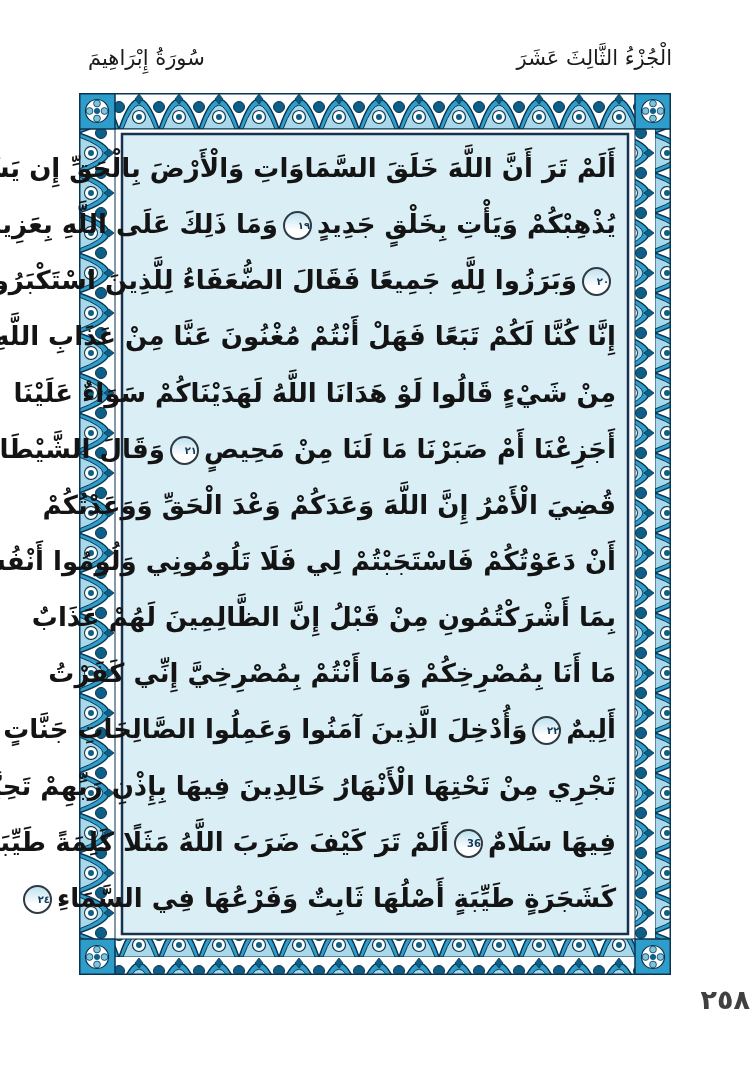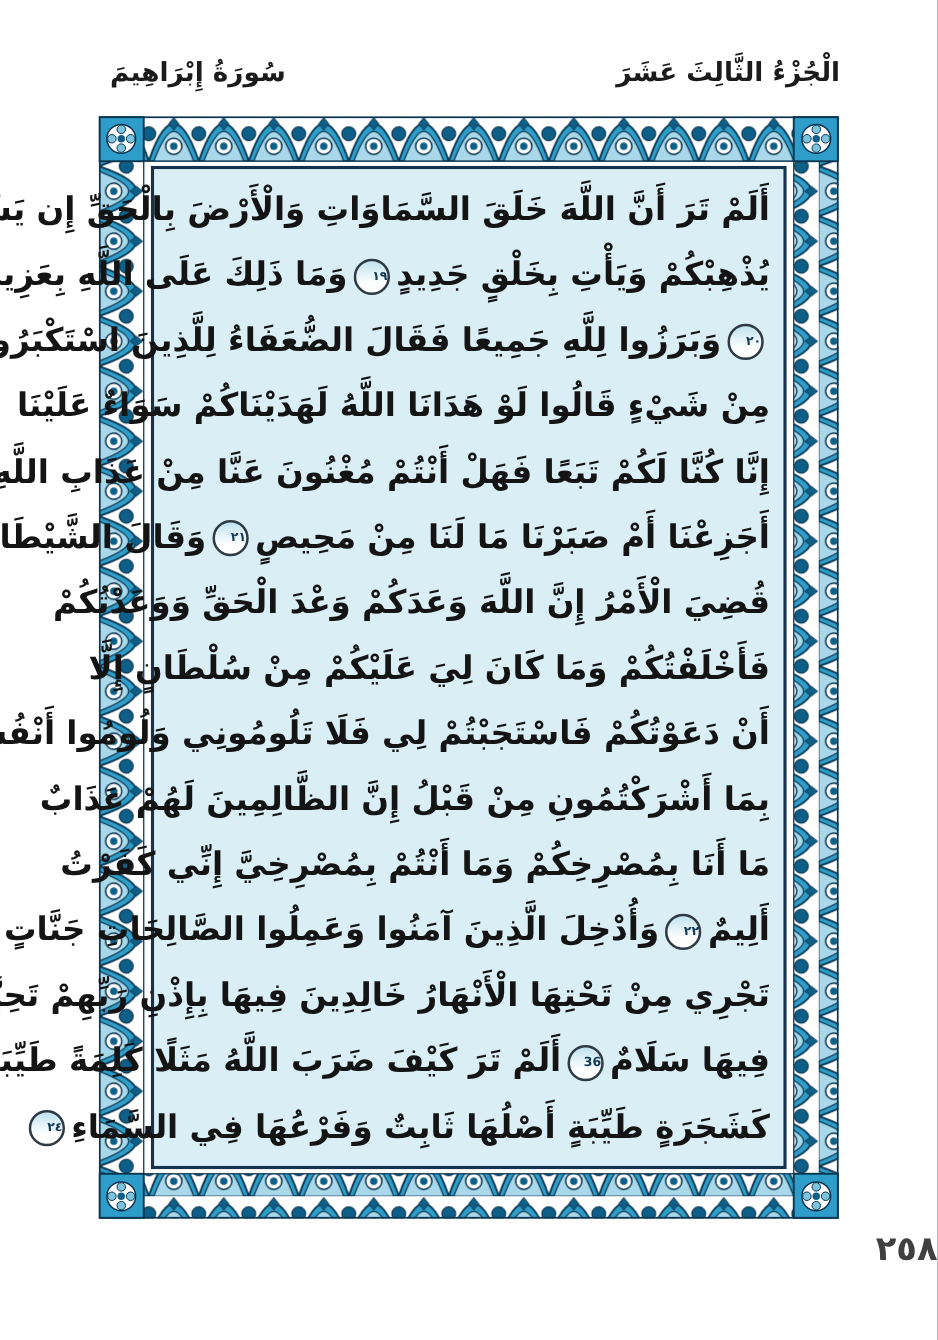--- a/index.html
+++ b/index.html
@@ -7,21 +7,21 @@
     position:relative;
     width:750px;height:1072px;
     background:#ffffff;
     font-family:"DejaVu Sans", sans-serif;
     overflow:hidden;
     margin:0 auto;
   }
   
   .hdr{
     position:absolute;top:46px;
-    font-size:21px;font-weight:bold;color:#1b1b1b;
+    font-size:21px;font-weight:normal;color:#1b1b1b;
     direction:rtl;white-space:nowrap;
   }
   .hdr-juz{right:78px;margin-left:28px;}
   .hdr-surah{left:88px;}
   
   .frame-svg{position:absolute;left:79px;top:93px;}
   
   .text-area{
     position:absolute;left:124px;top:136px;
     width:504px;height:798px;
@@ -115,25 +115,24 @@
     <rect x="0.75" y="0.75" width="590.5" height="880.5" fill="none" stroke="#0a3550" stroke-width="1.5"></rect>
     <rect x="36" y="36" width="520" height="810" fill="none" stroke="#0a3550" stroke-width="1"></rect>
 
     <rect x="43" y="41" width="506" height="800" fill="#daeef6" stroke="#16324f" stroke-width="2.5"></rect>
   </svg>
 
   <div class="text-area">
     <div class="qline"><span class="seg">أَلَمْ تَرَ أَنَّ اللَّهَ خَلَقَ السَّمَاوَاتِ وَالْأَرْضَ بِالْحَقِّ إِن يَشَأْ</span></div>
     <div class="qline"><span class="seg">يُذْهِبْكُمْ وَيَأْتِ بِخَلْقٍ جَدِيدٍ</span><span class="aya">١٩</span><span class="seg">وَمَا ذَلِكَ عَلَى اللَّهِ بِعَزِيزٍ</span></div>
     <div class="qline"><span class="aya">٢٠</span><span class="seg">وَبَرَزُوا لِلَّهِ جَمِيعًا فَقَالَ الضُّعَفَاءُ لِلَّذِينَ اسْتَكْبَرُوا</span></div>
+    <div class="qline"><span class="seg">إِنَّا كُنَّا لَكُمْ تَبَعًا فَهَلْ أَنْتُمْ مُغْنُونَ عَنَّا مِنْ عَذَابِ اللَّهِ</span></div>
     <div class="qline"><span class="seg">مِنْ شَيْءٍ قَالُوا لَوْ هَدَانَا اللَّهُ لَهَدَيْنَاكُمْ سَوَاءٌ عَلَيْنَا</span></div>
-    <div class="qline"><span class="seg">إِنَّا كُنَّا لَكُمْ تَبَعًا فَهَلْ أَنْتُمْ مُغْنُونَ عَنَّا مِنْ عَذَابِ اللَّهِ</span></div>
     <div class="qline"><span class="seg">أَجَزِعْنَا أَمْ صَبَرْنَا مَا لَنَا مِنْ مَحِيصٍ</span><span class="aya">٢١</span><span class="seg">وَقَالَ الشَّيْطَانُ لَمَّا</span></div>
     <div class="qline"><span class="seg">قُضِيَ الْأَمْرُ إِنَّ اللَّهَ وَعَدَكُمْ وَعْدَ الْحَقِّ وَوَعَدْتُكُمْ</span></div>
-    <div class="qline"><span class="seg">فَأَخْلَفْتُكُمْ وَمَا كَانَ لِيَ عَلَيْكُمْ مِنْ سُلْطَانٍ إِلَّا</span></div>
     <div class="qline"><span class="seg">أَنْ دَعَوْتُكُمْ فَاسْتَجَبْتُمْ لِي فَلَا تَلُومُونِي وَلُومُوا أَنْفُسَكُمْ</span></div>
     <div class="qline"><span class="seg">بِمَا أَشْرَكْتُمُونِ مِنْ قَبْلُ إِنَّ الظَّالِمِينَ لَهُمْ عَذَابٌ</span></div>
     <div class="qline"><span class="seg">مَا أَنَا بِمُصْرِخِكُمْ وَمَا أَنْتُمْ بِمُصْرِخِيَّ إِنِّي كَفَرْتُ</span></div>
     <div class="qline"><span class="seg">أَلِيمٌ</span><span class="aya">٢٢</span><span class="seg">وَأُدْخِلَ الَّذِينَ آمَنُوا وَعَمِلُوا الصَّالِحَاتِ جَنَّاتٍ</span></div>
     <div class="qline"><span class="seg">تَجْرِي مِنْ تَحْتِهَا الْأَنْهَارُ خَالِدِينَ فِيهَا بِإِذْنِ رَبِّهِمْ تَحِيَّتُهُمْ</span></div>
     <div class="qline"><span class="seg">فِيهَا سَلَامٌ</span><span class="aya">36</span><span class="seg">أَلَمْ تَرَ كَيْفَ ضَرَبَ اللَّهُ مَثَلًا كَلِمَةً طَيِّبَةً</span></div>
     <div class="qline"><span class="seg">كَشَجَرَةٍ طَيِّبَةٍ أَصْلُهَا ثَابِتٌ وَفَرْعُهَا فِي السَّمَاءِ</span><span class="aya">٢٤</span></div>
   </div>
 
   <div class="page-num">٢٥٨</div>

